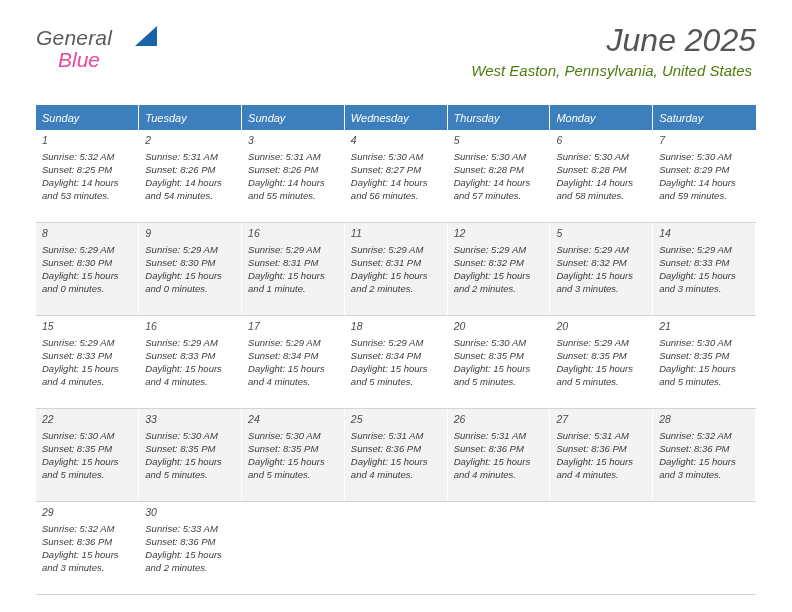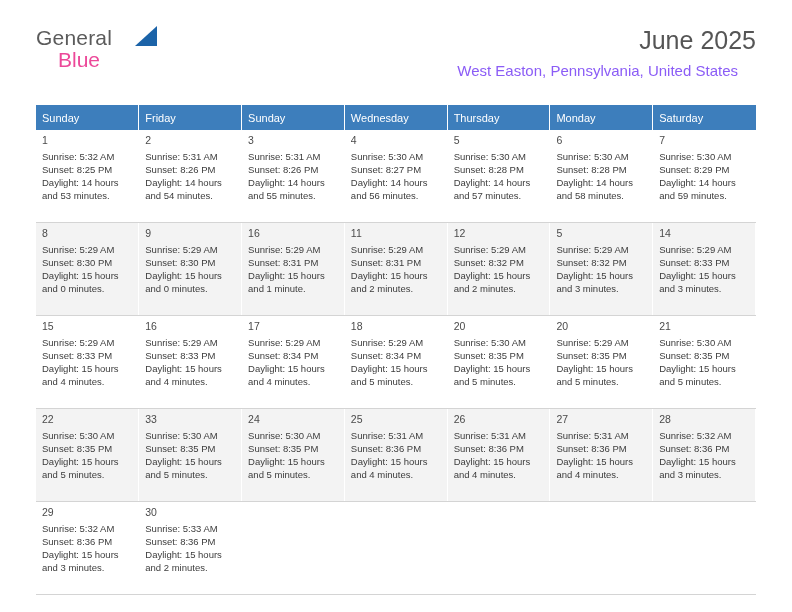--- a/index.html
+++ b/index.html
@@ -13,20 +13,21 @@
     font-family: "Liberation Sans", sans-serif;
     color: #333333;
     overflow: hidden;
   }
   .page {
     position: relative;
     width: 792px;
     height: 612px;
     box-sizing: border-box;
     padding: 0 36px;
+    font-style: italic;
   }
   
   .header {
     position: relative;
     height: 72px;
   }
   .logo {
     position: absolute;
     left: 0;
     top: 26px;
@@ -53,31 +54,31 @@
     top: 0px;
     width: 0;
     height: 0;
     border-left: 22px solid transparent;
     border-bottom: 20px solid #1b63a8;
   }
   .title {
     position: absolute;
     right: 0;
     top: 24px;
-    font-size: 25px;
+    font-size: 32px;
     color: #555555;
     font-weight: normal;
     line-height: 32px;
   }
   .subtitle {
     position: absolute;
-    right: 18px;
+    right: 4px;
     top: 62px;
     font-size: 15px;
-    color: #8b5cf6;
+    color: #4d7c0f;
     line-height: 18px;
   }
   
   .calendar {
     position: absolute;
     left: 36px;
     top: 105px;
     width: 720px;
     border-collapse: collapse;
     table-layout: fixed;
@@ -126,21 +127,21 @@
       <span class="logo-mark"></span>
     </div>
     <div class="title">June 2025</div>
     <div class="subtitle">West Easton, Pennsylvania, United States</div>
   </div>
 
   <table class="calendar">
     <thead>
       <tr>
         <th>Sunday</th>
-        <th>Friday</th>
+        <th>Tuesday</th>
         <th>Sunday</th>
         <th>Wednesday</th>
         <th>Thursday</th>
         <th>Monday</th>
         <th>Saturday</th>
       </tr>
     </thead>
     <tbody>
         <tr class="plain">
           <td>

